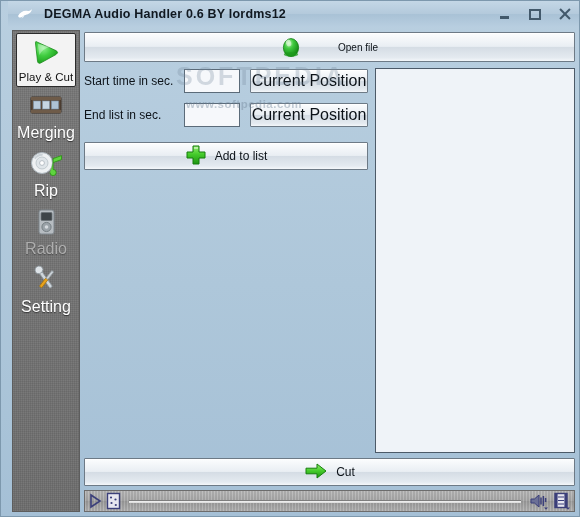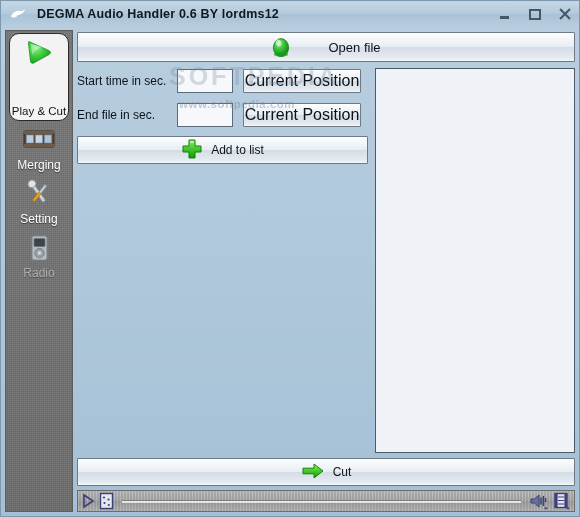--- a/index.html
+++ b/index.html
@@ -9,21 +9,21 @@
     font-family: "Liberation Sans", sans-serif;
     background: #9fb3c4;
   }
 
   
   #window {
     position: absolute; left: 0; top: 0;
     width: 580px; height: 517px;
     background: linear-gradient(180deg, #b9cfe0 0%, #aec7da 55%, #a5c0d6 100%);
     border: 1px solid #7d98ad;
-    display: flex; flex-direction: column;
+    display: flex; flex-direction: column; padding-left: 7px;
   }
 
   
   #titlebar {
     height: 26px; flex: 0 0 26px;
     position: relative;
     display: flex; align-items: center;
     background: linear-gradient(180deg, #c4d7e6 0%, #b4cadc 48%, #a9c2d6 52%, #b8cee0 100%);
   }
   #app-icon {
@@ -81,30 +81,29 @@
   .side-item {
     width: 62px;
     display: flex; flex-direction: column; align-items: center;
     padding: 2px 0 3px 0;
     cursor: default;
     flex: 0 0 auto;
   }
   .side-item.selected {
     background: #f3f3f3;
     border: 1px solid #2b2b2b;
-    border-radius: 10px;
+    border-radius: 2px;
     width: 60px;
-    gap: 34px;
   }
   .side-icon {
     width: 40px; height: 34px;
     display: flex; align-items: center; justify-content: center;
   }
   .side-label {
-    font-size: 12px; color: #ffffff; margin-top: 1px;
+    font-size: 16px; color: #ffffff; margin-top: 1px;
     text-shadow: 0 1px 1px rgba(0,0,0,.55);
     white-space: nowrap;
   }
   .side-item.selected .side-label {
     color: #121212; text-shadow: none; font-size: 11.5px;
   }
   .side-label.dim { color: #aeaeae; text-shadow: 0 1px 1px rgba(0,0,0,.35); }
 
   
   #main {
@@ -122,21 +121,21 @@
     gap: 8px;
     font-size: 12px; color: #0c1218;
     cursor: default;
     box-shadow: inset 0 1px 0 rgba(255,255,255,.9);
   }
 
   #open-file-btn {
     height: 30px; flex: 0 0 30px;
     margin: 2px 0 6px 0;
   }
-  #open-file-btn .lbl { font-size: 13px; margin-left: 29px; }
+  #open-file-btn .lbl { font-size: 10px; margin-left: 29px; }
 
   
   #content-zone {
     flex: 1 1 auto; min-height: 0;
     display: flex; gap: 7px;
   }
   #left-col {
     flex: 1 1 auto; min-width: 0;
     display: flex; flex-direction: column;
     position: relative;
@@ -160,20 +159,21 @@
     outline: none;
   }
   .field-input.focused { }
   .pos-btn {
     height: 24px; width: 118px; flex: 0 0 118px;
     margin-left: 10px;
     font-size: 16px;
   }
   #add-list-btn {
     height: 28px; flex: 0 0 28px;
+    margin-top: 6px;
     width: 100%;
   }
 
   
   #watermark {
     position: absolute;
     left: 92px; top: -4px;
     width: 210px; height: 44px;
     pointer-events: none;
     user-select: none;
@@ -284,47 +284,59 @@
             <rect x="5.5" y="9" width="7" height="8" fill="#b9cbdc" stroke="#7d93a7" stroke-width=".6"></rect>
             <rect x="14.5" y="9" width="7" height="8" fill="#c6d6e4" stroke="#7d93a7" stroke-width=".6"></rect>
             <rect x="23.5" y="9" width="7" height="8" fill="#aec2d4" stroke="#7d93a7" stroke-width=".6"></rect>
           </svg>
         </div>
         <div class="side-label">Merging</div>
       </div>
 
 
 
+      <div class="side-item">
+        <div class="side-icon">
+          <svg width="36" height="30" viewBox="0 0 36 30">
+            <circle cx="14" cy="14" r="10.5" fill="#eef1f3" stroke="#aab4bb" stroke-width="1"></circle>
+            <circle cx="14" cy="14" r="6" fill="#dfe5e9" stroke="#b8c1c7" stroke-width=".8"></circle>
+            <circle cx="14" cy="14" r="2.4" fill="#ffffff" stroke="#a9b3ba" stroke-width=".8"></circle>
+            <path d="M6 9 a10.5 10.5 0 0 1 9 -4.4 l-.6 2.2 a8.3 8.3 0 0 0 -6.9 3.5 Z" fill="#c6ced4" opacity=".9"></path>
+            <path d="M22 23.5 a3.1 3.1 0 1 0 3.1 -3.1 V9.6 l8.4 -3 v4 l-8.4 3" fill="#5fd43f" stroke="#2f9418" stroke-width=".9"></path>
+          </svg>
+        </div>
+        <div class="side-label">Rip</div>
+      </div>
+
+      <div class="side-item">
+        <div class="side-icon">
+          <svg width="36" height="30" viewBox="0 0 36 30">
+            <rect x="11" y="3" width="15" height="24" rx="2" fill="#b6bcc1" stroke="#7e868c" stroke-width="1"></rect>
+            <rect x="13" y="5.5" width="11" height="8" rx="1" fill="#3e4448" stroke="#6b7277" stroke-width=".8"></rect>
+            <circle cx="18.5" cy="20" r="4.6" fill="#9aa2a8" stroke="#71797e" stroke-width=".9"></circle>
+            <circle cx="18.5" cy="20" r="1.8" fill="#d5dade"></circle>
+          </svg>
+        </div>
+        <div class="side-label dim">Radio</div>
+      </div>
 
       <div class="side-item">
         <div class="side-icon">
           <svg width="36" height="30" viewBox="0 0 36 30">
             <g transform="rotate(-35 18 15)">
               <rect x="16.4" y="4" width="3.2" height="20" rx="1" fill="#cfd6db" stroke="#8d969c" stroke-width=".8"></rect>
               <path d="M14.4 4.6 a4 4 0 1 1 7.2 0 l-2.1 1.6 h-3 Z" fill="#dde3e7" stroke="#8d969c" stroke-width=".8"></path>
             </g>
             <g transform="rotate(38 18 15)">
               <rect x="16.6" y="13" width="2.8" height="11" rx="1" fill="#e8a21c" stroke="#a9770f" stroke-width=".8"></rect>
               <rect x="16.8" y="4" width="2.4" height="9.5" fill="#c9d0d5" stroke="#8d969c" stroke-width=".7"></rect>
             </g>
           </svg>
         </div>
         <div class="side-label">Setting</div>
-      </div>
-
-      <div class="side-item">
-        <div class="side-icon">
-          <svg width="36" height="30" viewBox="0 0 36 30">
-            <rect x="11" y="3" width="15" height="24" rx="2" fill="#b6bcc1" stroke="#7e868c" stroke-width="1"></rect>
-            <rect x="13" y="5.5" width="11" height="8" rx="1" fill="#3e4448" stroke="#6b7277" stroke-width=".8"></rect>
-            <circle cx="18.5" cy="20" r="4.6" fill="#9aa2a8" stroke="#71797e" stroke-width=".9"></circle>
-            <circle cx="18.5" cy="20" r="1.8" fill="#d5dade"></circle>
-          </svg>
-        </div>
-        <div class="side-label dim">Radio</div>
       </div>
 
 
     </div>
 
     <div id="main">
 
       <div id="open-file-btn" class="glass-btn">
         <span>
           <svg width="20" height="24" viewBox="0 0 20 24">
@@ -349,21 +361,21 @@
 
           <div class="field-row">
             <span class="field-label">Start time in sec.</span>
             <input class="field-input focused" type="text" autofocus="" value="" style="">
             <span class="pos-btn glass-btn">
               <span>Current Position</span>
             </span>
           </div>
 
           <div class="field-row">
-            <span class="field-label">End file in sec.</span>
+            <span class="field-label">End list in sec.</span>
             <input class="field-input" type="text" value="" style="">
             <span class="pos-btn glass-btn">
               <span>Current Position</span>
             </span>
           </div>
 
           <div id="add-list-btn" class="glass-btn">
             <span>
               <svg width="22" height="22" viewBox="0 0 22 22">
                 <defs>

